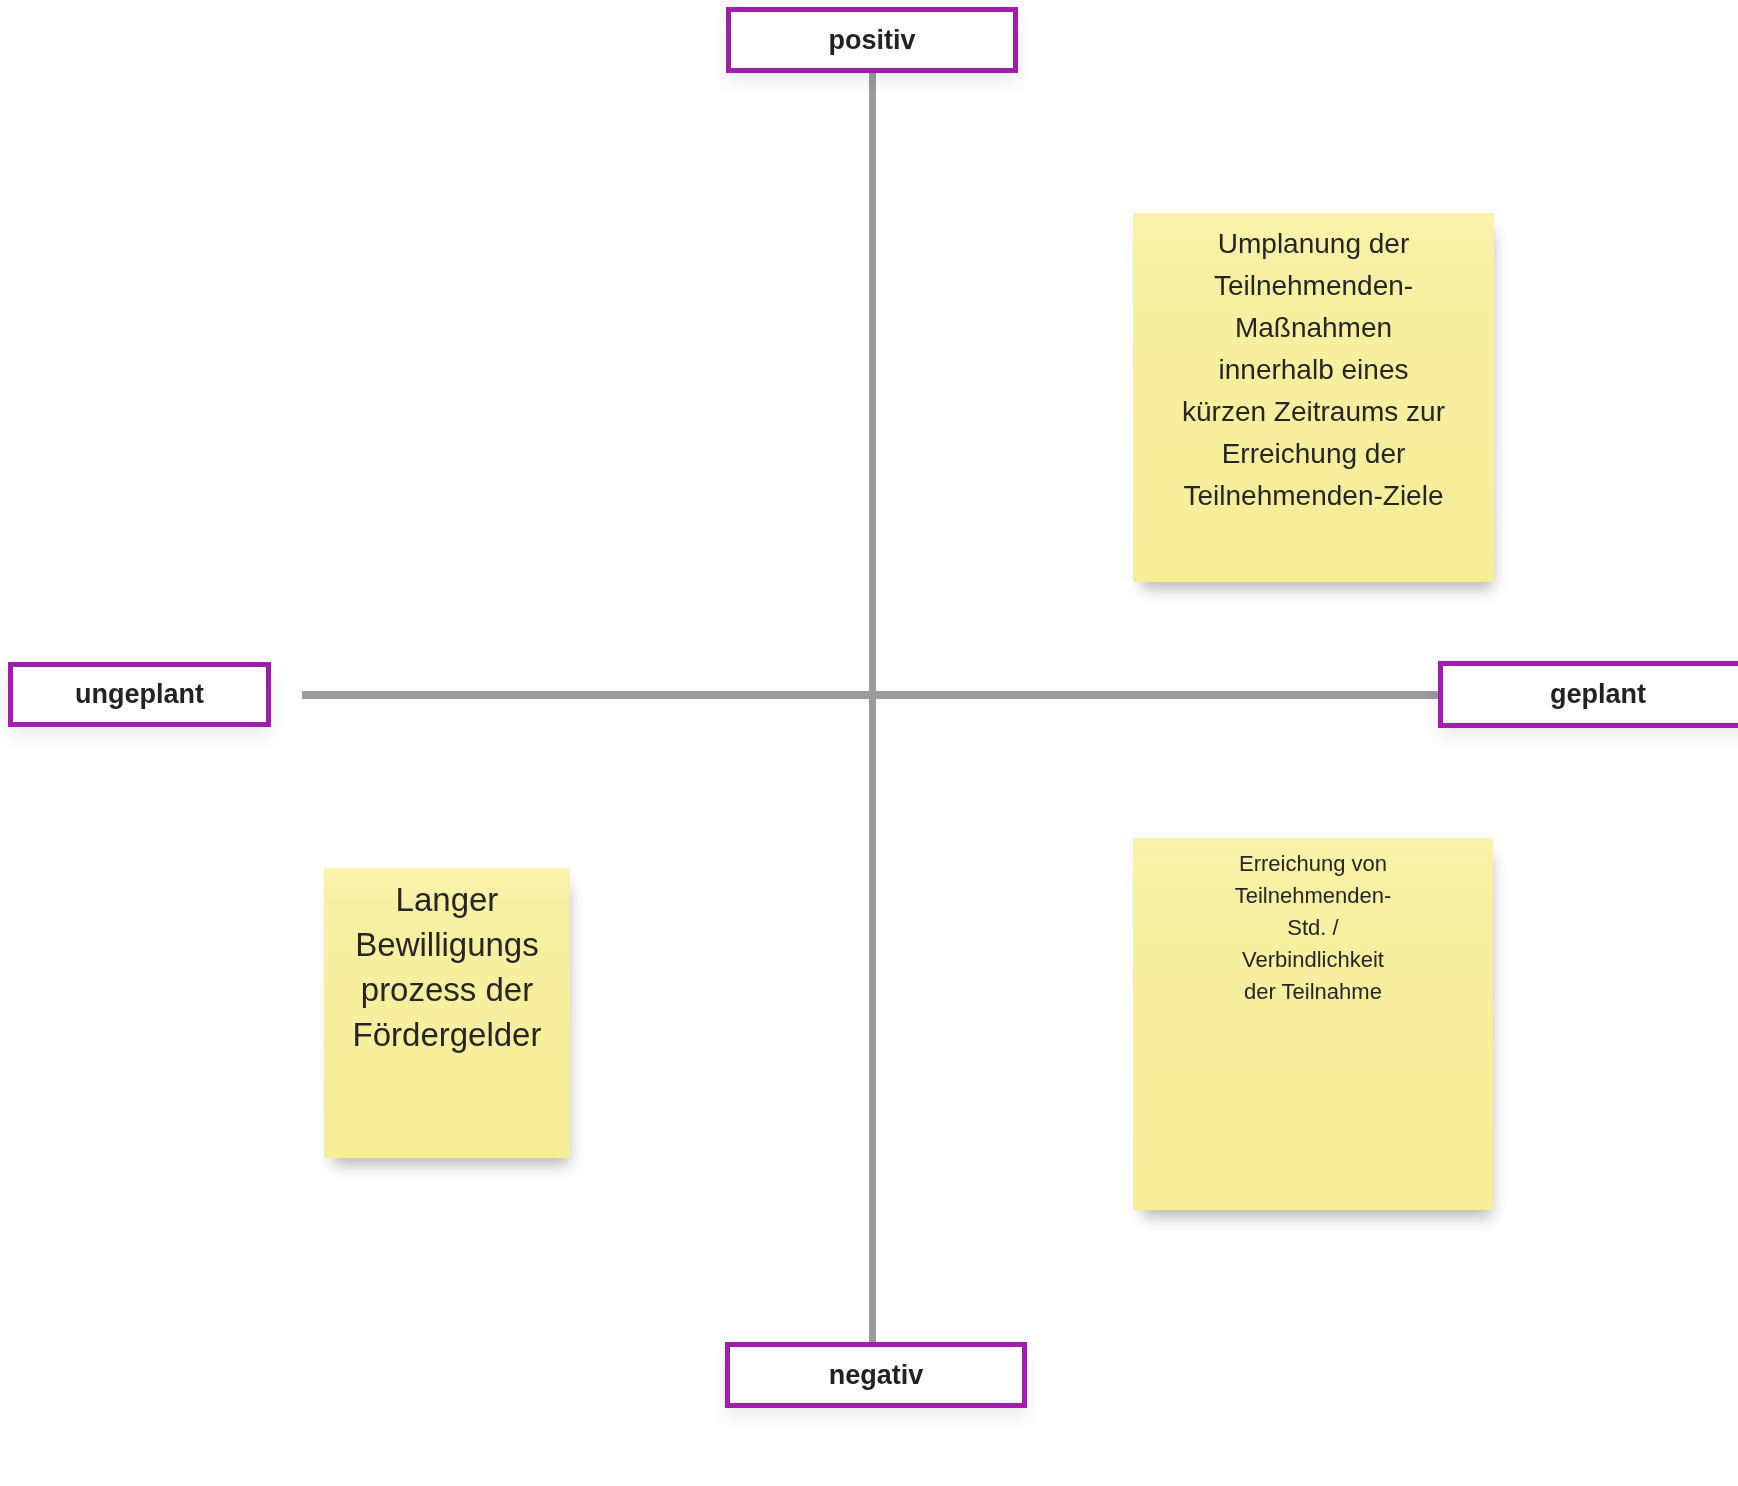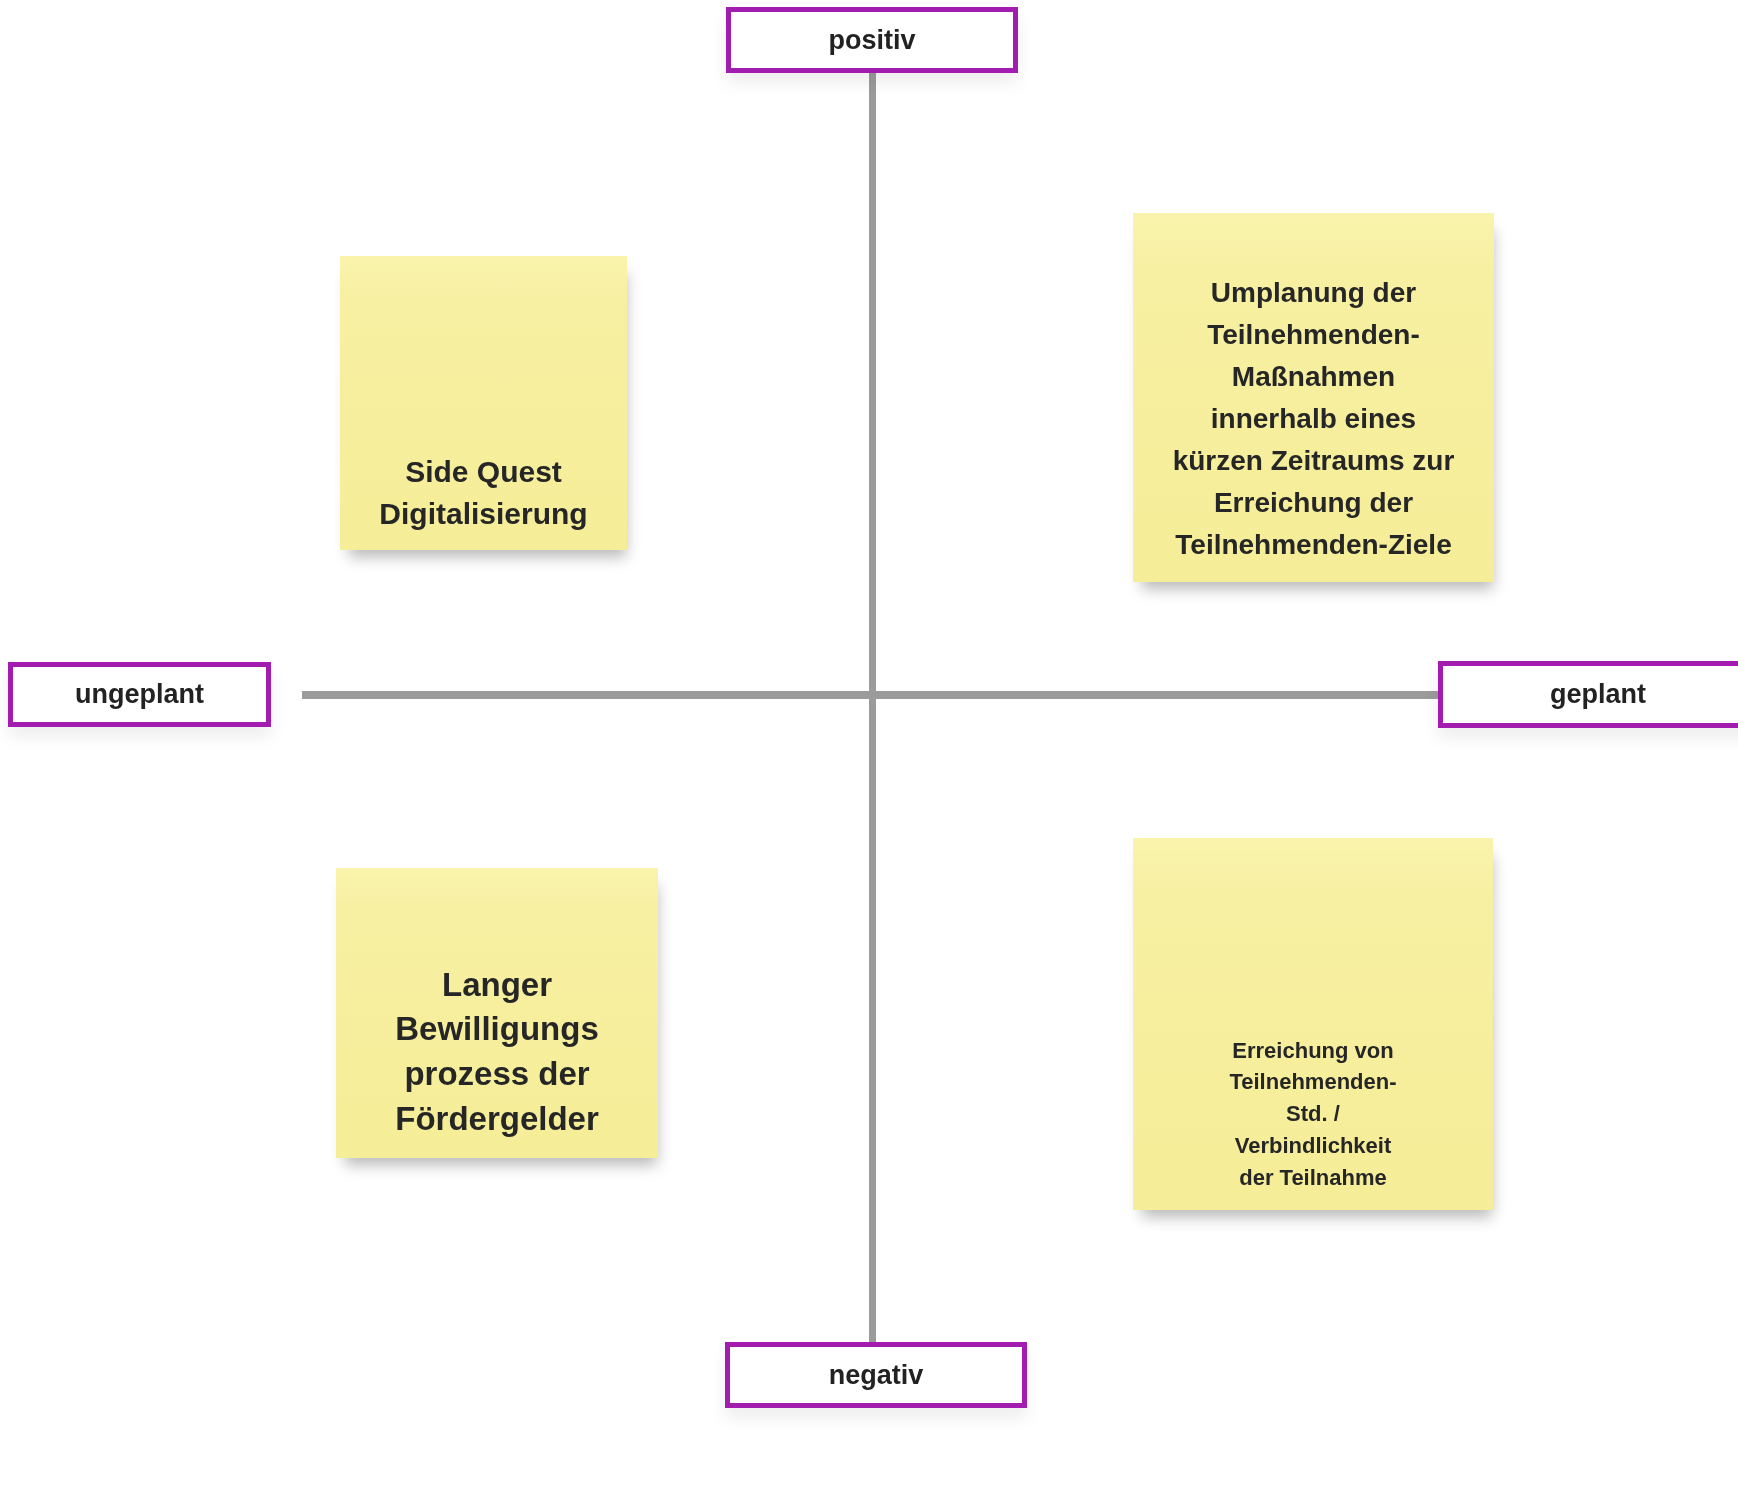--- a/index.html
+++ b/index.html
@@ -50,38 +50,38 @@
   }
   .axis-label-positiv   { left: 726px;  top: 7px;    width: 292px; height: 66px; }
   .axis-label-negativ   { left: 725px;  top: 1342px; width: 302px; height: 66px; }
   .axis-label-ungeplant { left: 8px;    top: 662px;  width: 263px; height: 65px; }
   .axis-label-geplant   { left: 1438px; top: 661px;  width: 320px; height: 67px; }
   
   .note {
     position: absolute;
     box-sizing: border-box;
     display: flex;
-    align-items: flex-end;
+    align-items: flex-start;
     justify-content: center;
     text-align: center;
-    font-weight: bold;
+    font-weight: normal;
     color: #262626;
     background: linear-gradient(180deg, #f9f3ac 0%, #f7f0a2 16%, #f5ed97 100%);
     box-shadow: 4px 12px 14px -5px rgba(0,0,0,0.28);
     z-index: 2;
-    padding: 16px;
+    padding: 10px;
   }
   .note-text {
     white-space: pre-line;
     display: block;
     width: 100%;
   }
   .note-top-left     { left: 340px;  top: 256px; width: 287px; height: 294px; font-size: 30px; line-height: 1.38; }
   .note-top-right    { left: 1133px; top: 213px; width: 361px; height: 369px; font-size: 28px; line-height: 1.5;  }
-  .note-bottom-left  { left: 336px;  top: 868px; width: 322px; height: 290px; font-size: 33px; line-height: 1.36; }
+  .note-bottom-left  { left: 324px;  top: 868px; width: 246px; height: 290px; font-size: 33px; line-height: 1.36; }
   .note-bottom-right { left: 1133px; top: 838px; width: 360px; height: 372px; font-size: 22px; line-height: 1.45; }
 </style>
 </head>
 <body>
 
 <div class="canvas">
 
   <div class="axis axis-v"></div>
   <div class="axis axis-h"></div>
 
@@ -91,24 +91,20 @@
   <div class="axis-label axis-label-negativ">
     <span>negativ</span>
   </div>
   <div class="axis-label axis-label-ungeplant">
     <span>ungeplant</span>
   </div>
   <div class="axis-label axis-label-geplant">
     <span>geplant</span>
   </div>
 
-  <div class="note note-top-left">
-    <span class="note-text">Side Quest
-Digitalisierung</span>
-  </div>
   <div class="note note-top-right">
     <span class="note-text">Umplanung der
 Teilnehmenden-
 Maßnahmen
 innerhalb eines
 kürzen Zeitraums zur
 Erreichung der
 Teilnehmenden-Ziele</span>
   </div>
   <div class="note note-bottom-left">

